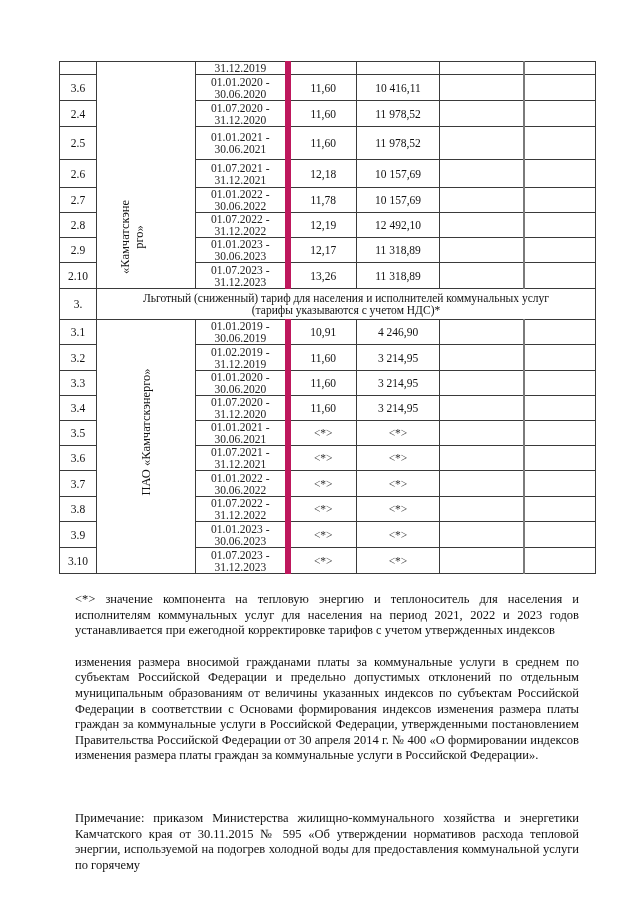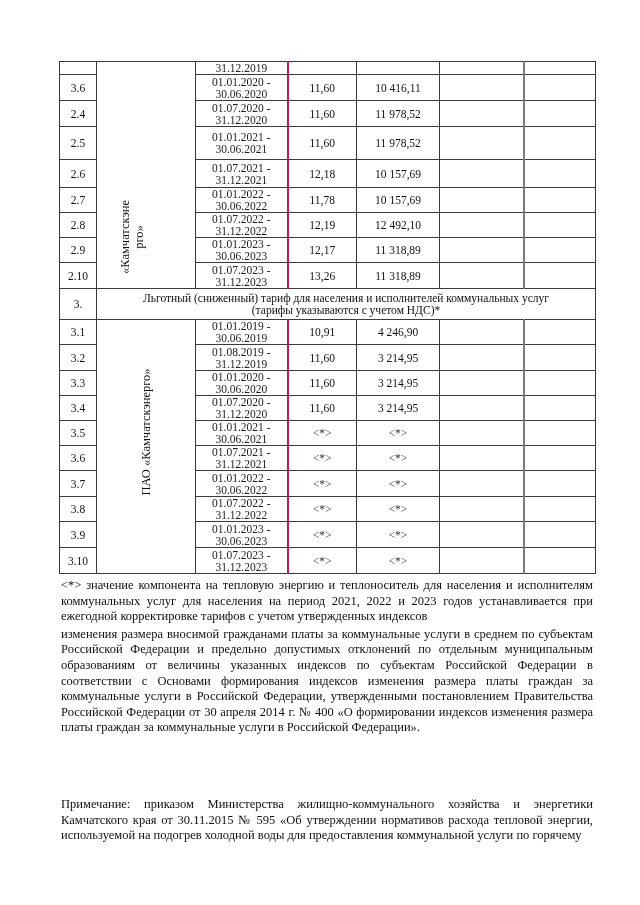--- a/index.html
+++ b/index.html
@@ -3,34 +3,34 @@
 <meta charset="utf-8">
 <style>
   html, body { margin:0; padding:0; background:#ffffff; }
   body { width:640px; height:905px; position:relative; overflow:hidden;
          font-family:"Liberation Serif", "DejaVu Serif", serif; color:#111; }
   .page { position:absolute; left:0; top:0; width:640px; height:905px; }
   table.tariff { position:absolute; left:59px; top:61px; border-collapse:collapse;
          table-layout:fixed; width:536px; }
   table.tariff td { border:1px solid #3a3a3a; padding:0; text-align:center; vertical-align:middle;
          font-size:11.5px; line-height:12px; }
-  table.tariff td.c3 { border-right:2px solid #be185d; }
+  table.tariff td.c3 { border-right:6px solid #be185d; }
   table.tariff td.c6 { border-right:2px solid #7a7a7a; }
   td.num { font-size:12px; }
   td.date { font-size:10px; line-height:10.5px; color:#222; }
   td.val { font-size:12px; }
   td.star { font-size:10px; color:#333; }
   td.rot { position:relative; }
   .rot-wrap { position:absolute; left:0; top:0; right:0; bottom:0; }
   .rot-text { position:absolute; left:50%; top:50%; transform:translate(-50%,-50%) rotate(-90deg);
          white-space:nowrap; font-size:12.5px; line-height:14px; text-align:center; }
   td.section { font-size:12.5px; line-height:14px; }
   .notes { position:absolute; left:59px; width:536px; font-size:12.5px; line-height:15.6px;
          text-align:justify; }
-  .notes p { margin:2px; }
+  .notes p { margin:16px; }
 </style>
 </head>
 <body>
 
 <div class="page">
   <table class="tariff">
     <colgroup>
       <col style="width:37px">
         <col style="width:99px">
         <col style="width:92px">
@@ -163,21 +163,21 @@
             <div>30.06.2019</div>
           </td>
           <td class="val">10,91</td>
           <td class="val">4 246,90</td>
           <td class="c6"></td>
           <td class=""></td>
         </tr>
         <tr style="height: 26px;">
           <td class="num">3.2</td>
           <td class="date c3">
-            <div>01.08.2019 -</div>
+            <div>01.02.2019 -</div>
             <div>31.12.2019</div>
           </td>
           <td class="val">11,60</td>
           <td class="val">3 214,95</td>
           <td class="c6"></td>
           <td class=""></td>
         </tr>
         <tr style="height: 25px;">
           <td class="num">3.3</td>
           <td class="date c3">

